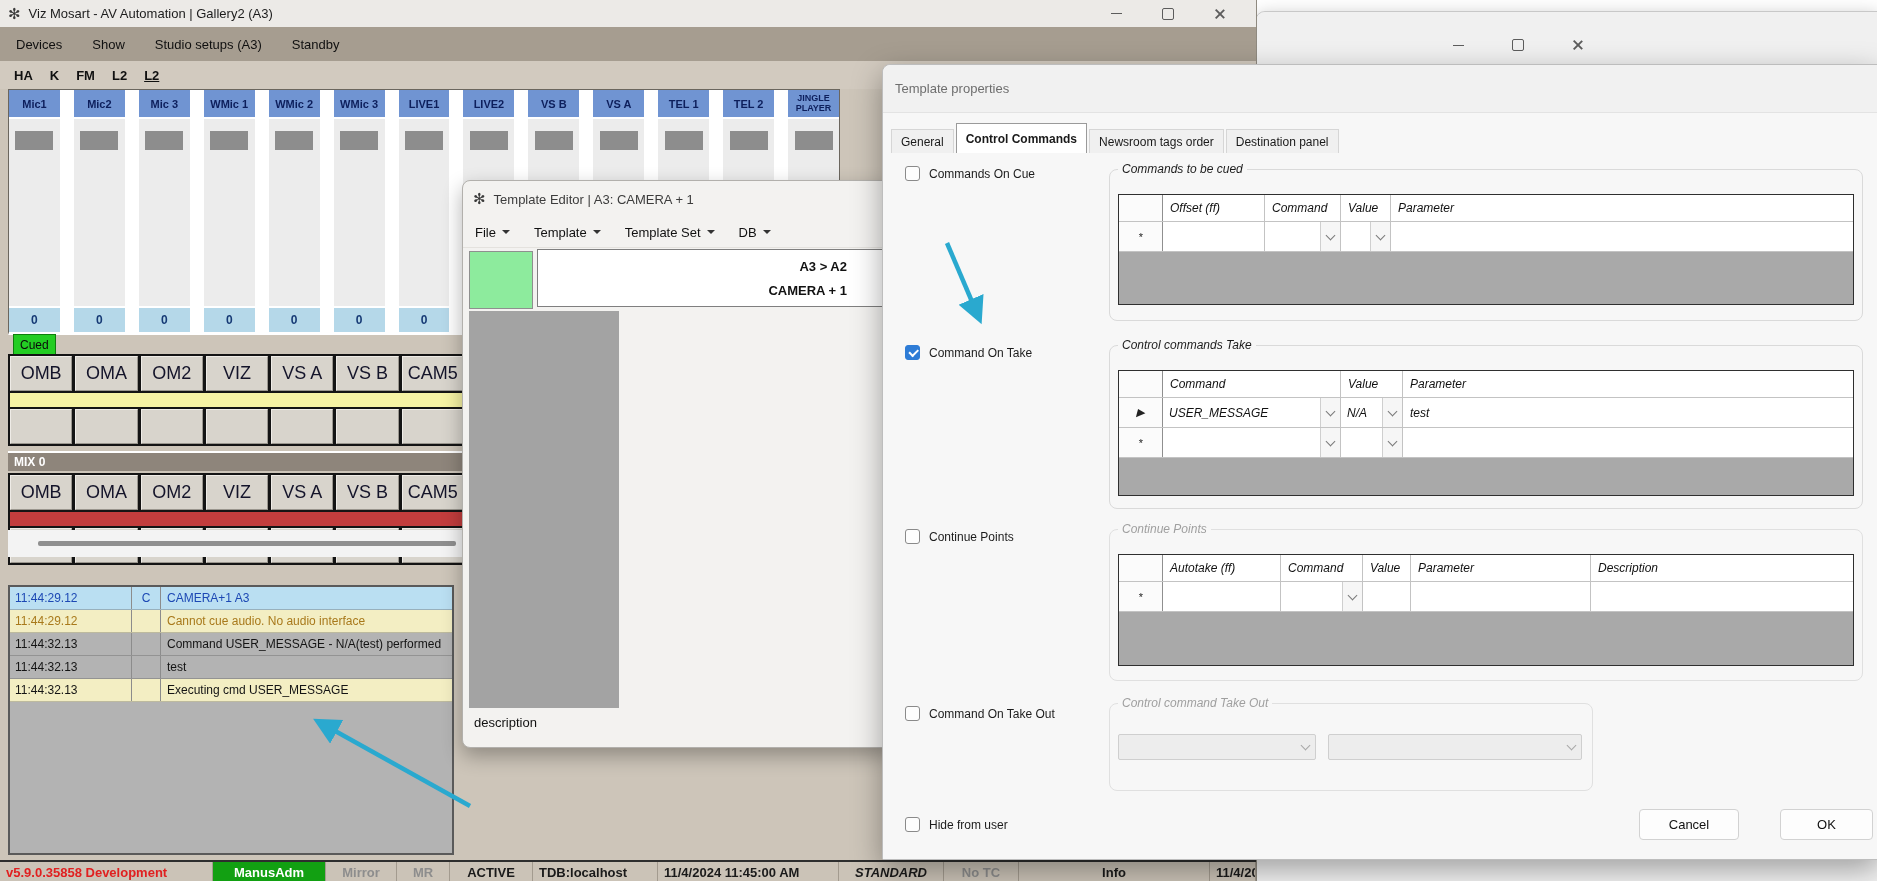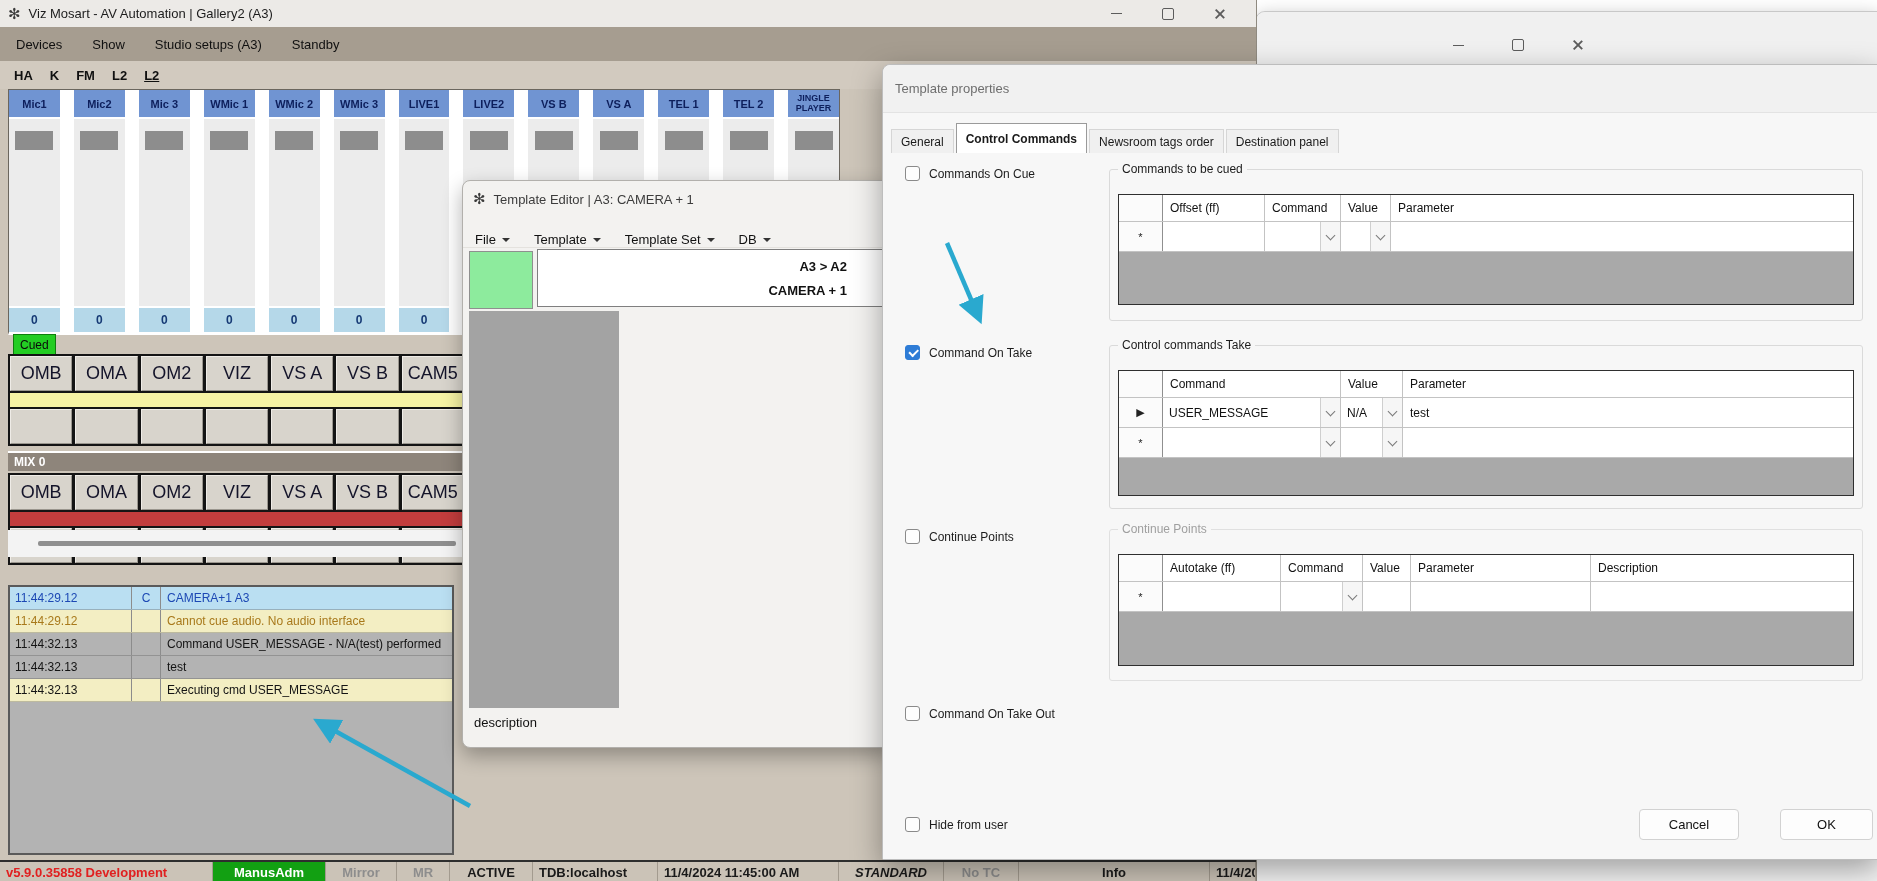--- a/index.html
+++ b/index.html
@@ -79,21 +79,21 @@
   .sb-t1{width:168px;}
   .sb-mode{width:92px;justify-content:center;font-style:italic;}
   .sb-tc{width:62px;justify-content:center;}
   .sb-info{width:178px;justify-content:center;}
   .sb-t2{flex:1;}
 
   
   .te-window{left:462px;top:180px;width:428px;height:566px;background:#f3f2f0;border:1px solid #b2b0ac;
     border-radius:8px;box-shadow:0 8px 20px rgba(0,0,0,.3);}
   .te-title{position:absolute;left:0;top:0;right:0;height:36px;display:flex;align-items:center;gap:8px;padding-left:10px;font-size:13px;color:#3c3c3c;}
-  .te-menu{position:absolute;left:0;top:36px;right:0;height:30px;display:flex;align-items:flex-end;gap:24px;padding-left:12px;font-size:13px;color:#111;border-bottom:1px solid #e4e2de;}
+  .te-menu{position:absolute;left:0;top:36px;right:0;height:30px;display:flex;align-items:center;gap:24px;padding-left:12px;font-size:13px;color:#111;border-bottom:1px solid #e4e2de;}
   .te-mi{display:flex;align-items:center;gap:6px;}
   .caret{width:0;height:0;border-left:4px solid transparent;border-right:4px solid transparent;border-top:4px solid #333;}
   .te-green{position:absolute;left:6px;top:70px;width:62px;height:56px;background:#8deb9d;border:1px solid #8f8f8f;}
   .te-name{position:absolute;left:74px;top:68px;width:347px;height:58px;background:#ffffff;border:1px solid #7f7f7f;
     text-align:right;padding-right:36px;box-sizing:border-box;font-weight:bold;font-size:13px;color:#111;}
   .te-name div{margin-top:9px;}
   .te-gray{position:absolute;left:6px;top:130px;width:150px;height:397px;background:#a3a3a3;}
   .te-desc{position:absolute;left:11px;top:534px;font-size:13px;color:#111;}
 
   
@@ -103,21 +103,21 @@
   .dlg-tabs{position:absolute;left:8px;top:58px;height:30px;display:flex;align-items:flex-end;gap:2px;font-size:12px;color:#1a1a1a;}
   .dtab-item{height:23px;padding:0 9px;display:flex;align-items:center;background:#f0f0f0;border:1px solid #d6d6d6;border-bottom:none;}
   .dtab-item.active{height:29px;background:#ffffff;border-color:#9a9a9a;font-weight:bold;}
   .dlg-body{position:absolute;left:0;top:88px;right:0;bottom:0;background:#f7f7f7;}
 
   .cbrow{position:absolute;display:flex;align-items:center;gap:9px;font-size:12px;color:#1c1c1c;}
   .cb{width:15px;height:15px;background:#fdfdfd;border:1px solid #8a8a8a;border-radius:3px;box-sizing:border-box;flex:none;}
   .cb.checked{background:#2e7cd6;border-color:#2e7cd6;position:relative;}
   .cb.checked::after{content:"";position:absolute;left:3px;top:3px;width:7px;height:3.5px;border-left:2px solid #fff;border-bottom:2px solid #fff;transform:rotate(-45deg);}
 
-  .grp{position:absolute;border:1px solid #dadada;border-radius:3px;}
+  .grp{position:absolute;border:1px solid #dadada;border-radius:8px;font-style:italic;}
   .grp-label{position:absolute;top:-8px;left:8px;background:#f7f7f7;padding:0 4px;font-size:12px;color:#1c1c1c;}
   .grp.disabled{border-color:#e0e0e0;}
   .grp.disabled .grp-label{color:#9f9f9f;}
 
   .dtab{position:absolute;left:8px;top:24px;right:8px;border:1px solid #2f2f2f;background:#fff;display:flex;flex-direction:column;overflow:hidden;}
   .tr{display:flex;border-bottom:1px solid #c3c3c3;background:#fff;flex:none;}
   .tr.head{height:26px;font-weight:normal;}
   .tr.data{height:29px;}
   .td{border-right:1px solid #c3c3c3;display:flex;align-items:center;padding:0 7px;font-size:12px;color:#111;box-sizing:border-box;overflow:hidden;white-space:nowrap;}
   .tdm{width:44px;justify-content:center;background:#fbfbfb;border-right:1px solid #8f8f8f;padding:0;}
@@ -533,20 +533,33 @@
               </span>
           </div>
           <div class="td" style="width:48px;"></div>
           <div class="td" style="width:180px;"></div>
           <div class="td flex"></div>
         </div>
         <div class="tfill"></div>
       </div>
     </div>
 
+    <div class="grp disabled" style="left:226px;top:638px;width:482px;height:86px;">
+      <span class="grp-label">Control command Take Out</span>
+      <div class="fcombo" style="left:8px;top:30px;width:198px;">
+        <span class="cbtn">
+            <span class="chev"></span>
+          </span>
+      </div>
+      <div class="fcombo" style="left:218px;top:30px;width:254px;">
+        <span class="cbtn">
+            <span class="chev"></span>
+          </span>
+      </div>
+    </div>
 
     <div class="dbtn cancel">Cancel</div>
     <div class="dbtn ok">OK</div>
   </div>
 
   <svg class="arrows" width="1877" height="881" viewBox="0 0 1877 881">
     <defs>
       <marker id="ah" markerWidth="8" markerHeight="8" refX="4.5" refY="3" orient="auto">
         <path d="M0,0 L6,3 L0,6 z" fill="#2aa9cf"></path>
       </marker>

